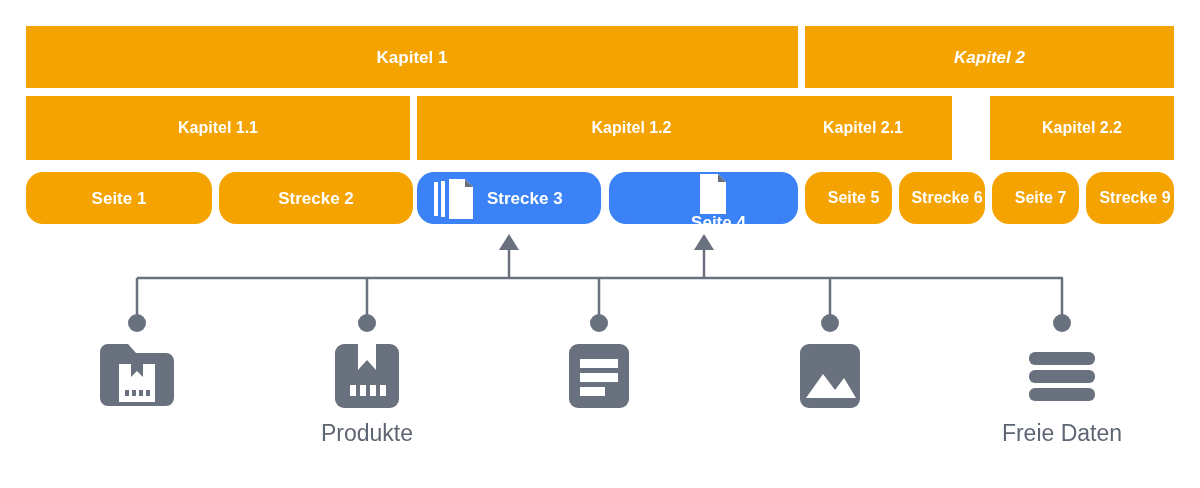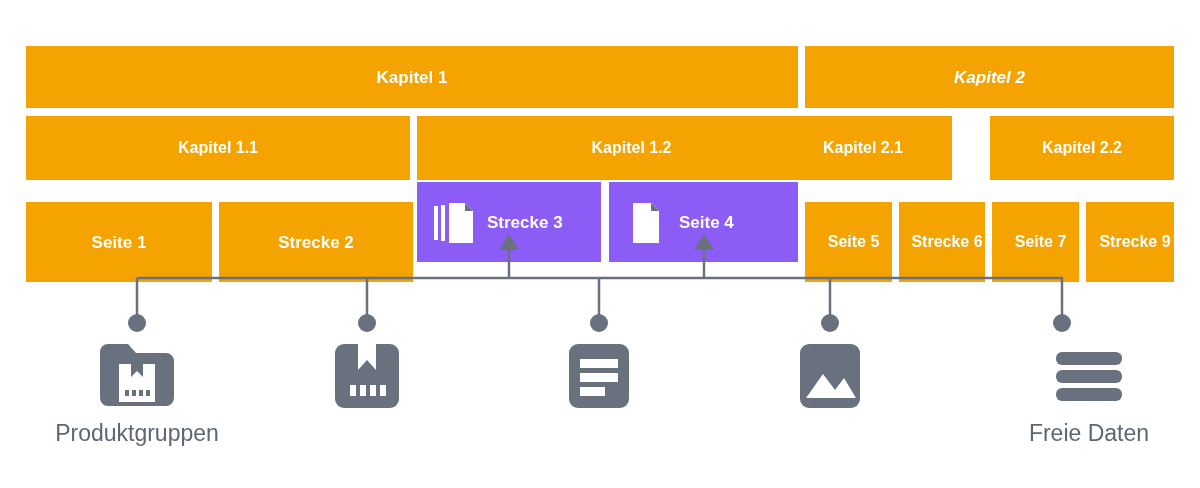--- a/index.html
+++ b/index.html
@@ -16,25 +16,25 @@
     position:absolute;
     box-sizing:border-box;
     display:flex;
     align-items:center;
     justify-content:center;
     color:#ffffff;
     font-weight:bold;
     white-space:nowrap;
     overflow:visible;
   }
-  .box.orange{background:#F5A300;margin-top:20px;}
-  .box.grey{background:#8b5cf6;}
+  .box.orange{background:#F5A300;}
+  .box.grey{background:#3b82f6;}
   .row1{height:62px;top:26px;font-size:17px;}
   .row2{height:64px;top:96px;font-size:16px;}
-  .row3{height:80px;top:182px;font-size:17px;}
+  .row3{height:52px;top:172px;font-size:17px;border-radius:17px;}
   .row3.tight{font-size:16px;padding-left:10px;}
 
   .box .lbl{line-height:1;}
   .box.withicon{justify-content:flex-start;padding-left:16px;}
   .box.withicon .lbl{margin-left:14px;}
 
   
   .doc-ico{position:relative;width:40px;height:42px;flex:0 0 auto;}
   .doc-ico svg{display:block;}
 
@@ -89,21 +89,21 @@
         <span class="doc-ico">
           <svg width="46" height="44" viewBox="0 0 46 44">
             <rect x="1" y="5" width="4" height="34" fill="#ffffff"></rect>
             <rect x="8" y="4" width="4" height="36" fill="#ffffff"></rect>
             <path d="M16 2 H32 L40 10 V42 H16 Z" fill="#ffffff"></path>
             <path d="M32 2 L40 10 H32 Z" fill="#69707E"></path>
           </svg>
         </span>
         <span class="lbl">Strecke 3</span>
       </div>
-      <div class="box row3 grey withicon" style="left: 609px; width: 189px;">
+      <div class="box row3 grey withicon" style="left: 609px; width: 189px; flex-direction: column;">
         <span class="doc-ico">
           <svg width="40" height="44" viewBox="0 0 40 44">
             <path d="M8 2 H26 L34 10 V42 H8 Z" fill="#ffffff"></path>
             <path d="M26 2 L34 10 H26 Z" fill="#69707E"></path>
           </svg>
         </span>
         <span class="lbl">Seite 4</span>
       </div>
       <div class="box row3 orange tight" style="left: 805px; width: 87px;">
         <span class="lbl">Seite 5</span>
@@ -143,53 +143,53 @@
           <svg width="86" height="76" viewBox="0 0 86 76">
             <path d="M6 14 a8 8 0 0 1 8-8 H34 l8 9 H72 a8 8 0 0 1 8 8 V60 a8 8 0 0 1 -8 8 H14 a8 8 0 0 1 -8 -8 Z" fill="#69707E"></path>
             <rect x="25" y="26" width="36" height="38" fill="#ffffff"></rect>
             <path d="M37 26 h12 v13 l-6 -6 l-6 6 Z" fill="#69707E"></path>
             <rect x="31" y="52" width="4" height="6" fill="#69707E"></rect>
             <rect x="38" y="52" width="4" height="6" fill="#69707E"></rect>
             <rect x="45" y="52" width="4" height="6" fill="#69707E"></rect>
             <rect x="52" y="52" width="4" height="6" fill="#69707E"></rect>
           </svg>
         </div>
-        <div class="cap">Produktgruppen</div>
       </div>
       <div class="node" style="left: 282px; top: 338px;">
         <div class="ico-wrap">
           <svg width="76" height="76" viewBox="0 0 76 76">
             <rect x="6" y="6" width="64" height="64" rx="9" fill="#69707E"></rect>
             <path d="M29 6 h18 v26 l-9 -10 l-9 10 Z" fill="#ffffff"></path>
             <rect x="21" y="47" width="6" height="11" fill="#ffffff"></rect>
             <rect x="31" y="47" width="6" height="11" fill="#ffffff"></rect>
             <rect x="41" y="47" width="6" height="11" fill="#ffffff"></rect>
             <rect x="51" y="47" width="6" height="11" fill="#ffffff"></rect>
           </svg>
         </div>
+        <div class="cap">Produkte</div>
       </div>
       <div class="node" style="left: 514px; top: 338px;">
         <div class="ico-wrap">
           <svg width="76" height="76" viewBox="0 0 76 76">
             <rect x="8" y="6" width="60" height="64" rx="9" fill="#69707E"></rect>
             <rect x="19" y="21" width="38" height="9" fill="#ffffff"></rect>
             <rect x="19" y="35" width="38" height="9" fill="#ffffff"></rect>
             <rect x="19" y="49" width="25" height="9" fill="#ffffff"></rect>
           </svg>
         </div>
       </div>
       <div class="node" style="left: 745px; top: 338px;">
         <div class="ico-wrap">
           <svg width="76" height="76" viewBox="0 0 76 76">
             <rect x="8" y="6" width="60" height="64" rx="9" fill="#69707E"></rect>
             <path d="M14 60 L31 36 L43 52 L52 40 L64 60 Z" fill="#ffffff"></path>
           </svg>
         </div>
       </div>
-      <div class="node" style="left: 1004px; top: 338px;">
+      <div class="node" style="left: 977px; top: 338px;">
         <div class="ico-wrap">
           <svg width="82" height="76" viewBox="0 0 82 76">
             <rect x="8" y="14" width="66" height="13" rx="6" fill="#69707E"></rect>
             <rect x="8" y="32" width="66" height="13" rx="6" fill="#69707E"></rect>
             <rect x="8" y="50" width="66" height="13" rx="6" fill="#69707E"></rect>
           </svg>
         </div>
         <div class="cap">Freie Daten</div>
       </div>
     </div>

